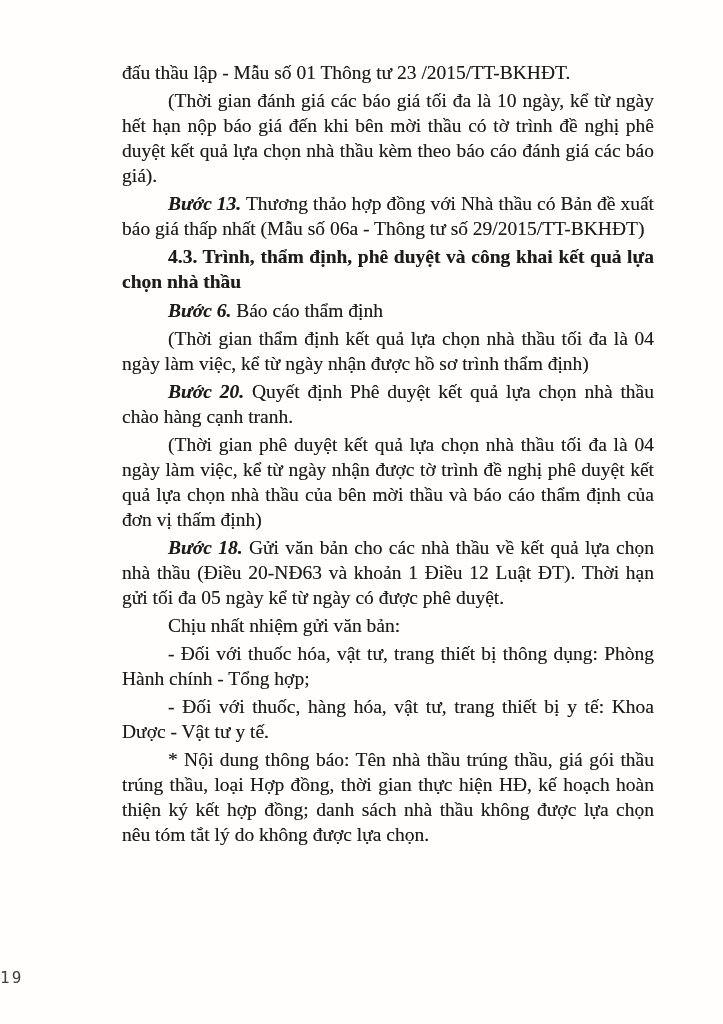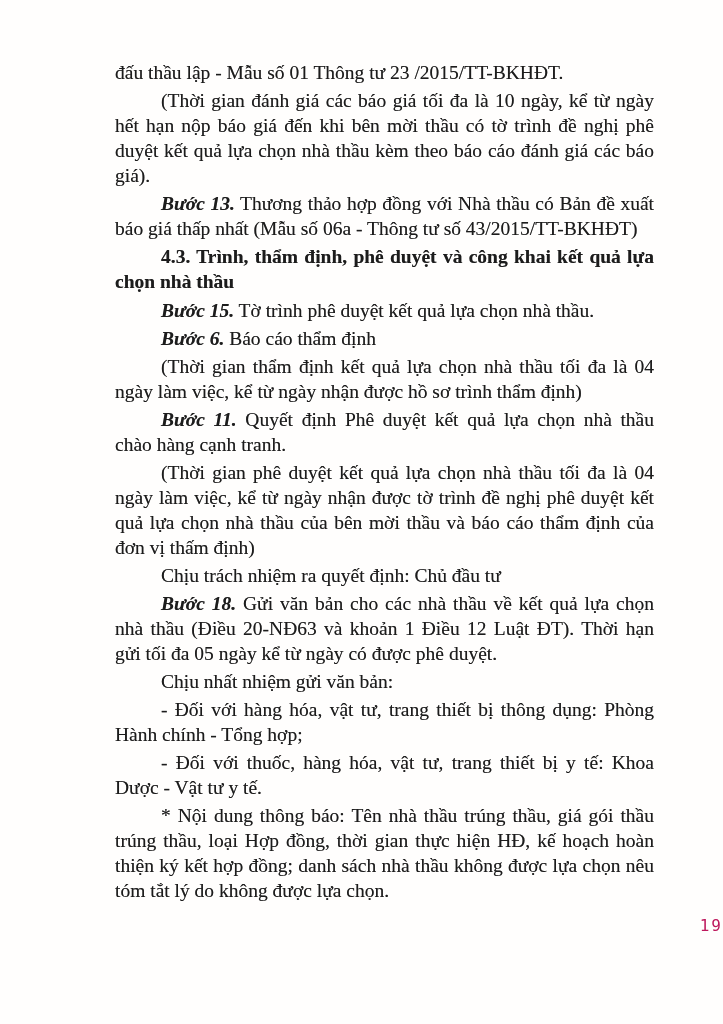--- a/index.html
+++ b/index.html
@@ -15,86 +15,81 @@
     position: absolute;
     left: 104px;
     top: 60px;
     width: 550px;
     color: #1c1c1c;
     font-size: 19.5px;
     line-height: 25px;
     text-align: justify;
     text-shadow: 0 0 0.4px rgba(20,20,20,0.5);
   }
-  .content p { margin: 0 0 3px 11px; }
+  .content p { margin: 0 0 3px 18px; }
   .indent { text-indent: 46px; }
   .it { }
   .heading { font-weight: bold; margin-top: 2px !important; margin-bottom: 4px !important; }
   .lead { font-weight: bold; font-style: italic; }
   .page-num {
     position: absolute;
-    top: 916px;
+    top: 968px;
     left: 0;
     width: 723px;
-    text-align: right;
+    text-align: left;
     font-family: "DejaVu Sans Mono", monospace;
     font-size: 16px;
     letter-spacing: 2px;
-    color: #be185d;
+    color: #404040;
   }
 </style>
 </head>
 <body>
 
 <div class="page">
   <div class="content">
 
     <p>đấu thầu lập - Mẫu số 01 Thông tư 23 /2015/TT-BKHĐT.</p>
 
     <p class="indent it">(Thời gian đánh giá các báo giá tối đa là 10 ngày, kể từ ngày hết hạn nộp báo giá đến khi bên mời thầu có tờ trình đề nghị phê duyệt kết quả lựa chọn nhà thầu kèm theo báo cáo đánh giá các báo giá).</p>
 
     <p class="indent">
       <span class="lead">Bước 13.</span>
-      <span>Thương thảo hợp đồng với Nhà thầu có Bản đề xuất báo giá thấp nhất (Mẫu số 06a - Thông tư số 43/2015/TT-BKHĐT)</span>
+      <span>Thương thảo hợp đồng với Nhà thầu có Bản đề xuất báo giá thấp nhất (Mẫu số 06a - Thông tư số 29/2015/TT-BKHĐT)</span>
     </p>
 
 
     <p class="indent heading">4.3. Trình, thẩm định, phê duyệt và công khai kết quả lựa chọn nhà thầu</p>
 
-    <p class="indent">
-      <span class="lead">Bước 15.</span>
-      <span>Tờ trình phê duyệt kết quả lựa chọn nhà thầu.</span>
-    </p>
 
 
     <p class="indent">
       <span class="lead">Bước 6.</span>
       <span>Báo cáo thẩm định</span>
     </p>
 
 
     <p class="indent it">(Thời gian thẩm định kết quả lựa chọn nhà thầu tối đa là 04 ngày làm việc, kể từ ngày nhận được hồ sơ trình thẩm định)</p>
 
     <p class="indent">
-      <span class="lead">Bước 11.</span>
+      <span class="lead">Bước 20.</span>
       <span>Quyết định Phê duyệt kết quả lựa chọn nhà thầu chào hàng cạnh tranh.</span>
     </p>
 
     <p class="indent it">(Thời gian phê duyệt kết quả lựa chọn nhà thầu tối đa là 04 ngày làm việc, kể từ ngày nhận được tờ trình đề nghị phê duyệt kết quả lựa chọn nhà thầu của bên mời thầu và báo cáo thẩm định của đơn vị thấm định)</p>
 
-    <p class="indent">Chịu trách nhiệm ra quyết định: Chủ đầu tư</p>
 
     <p class="indent">
       <span class="lead">Bước 18.</span>
       <span>Gửi văn bản cho các nhà thầu về kết quả lựa chọn nhà thầu (Điều 20-NĐ63 và khoản 1 Điều 12 Luật ĐT). Thời hạn gửi tối đa 05 ngày kể từ ngày có được phê duyệt.</span>
     </p>
 
     <p class="indent">Chịu nhất nhiệm gửi văn bản:</p>
 
-    <p class="indent">- Đối với hàng hóa, vật tư, trang thiết bị thông dụng: Phòng Hành chính - Tổng hợp;</p>
+    <p class="indent">- Đối với thuốc hóa, vật tư, trang thiết bị thông dụng: Phòng Hành chính - Tổng hợp;</p>
 
     <p class="indent">- Đối với thuốc, hàng hóa, vật tư, trang thiết bị y tế: Khoa Dược - Vật tư y tế.</p>
 
     <p class="indent">* Nội dung thông báo: Tên nhà thầu trúng thầu, giá gói thầu trúng thầu, loại Hợp đồng, thời gian thực hiện HĐ, kế hoạch hoàn thiện ký kết hợp đồng; danh sách nhà thầu không được lựa chọn nêu tóm tắt lý do không được lựa chọn.</p>
 
   </div>
 
   <div class="page-num">19</div>
 </div>
 

